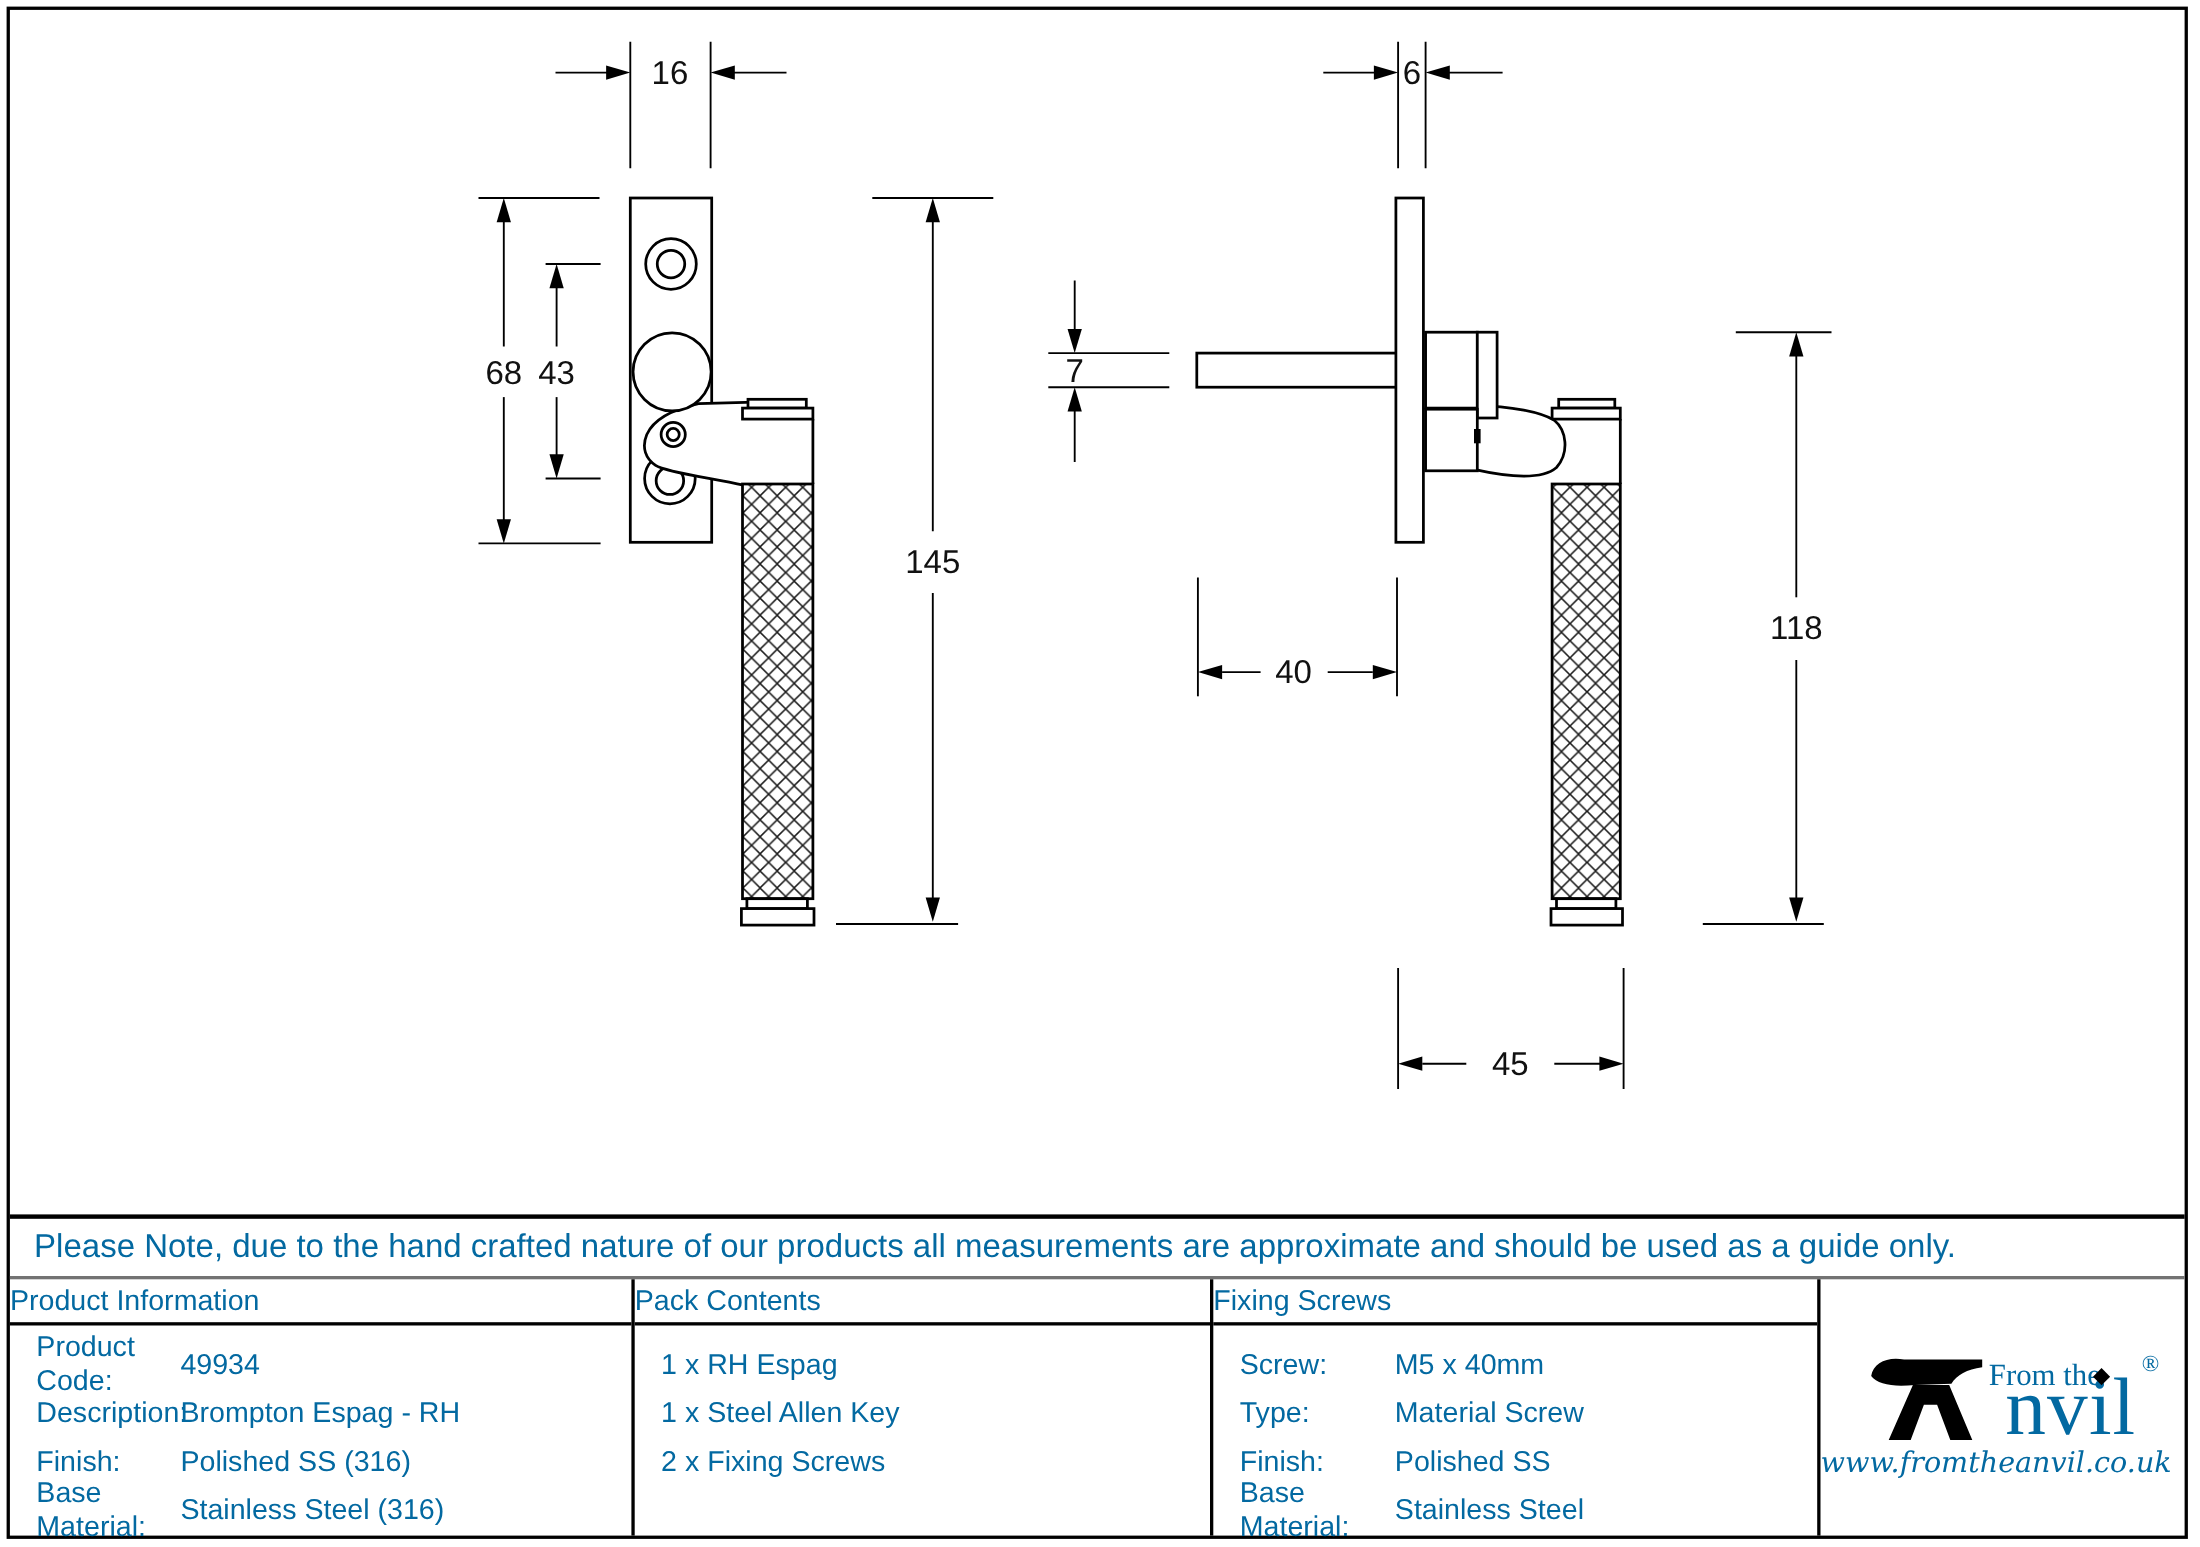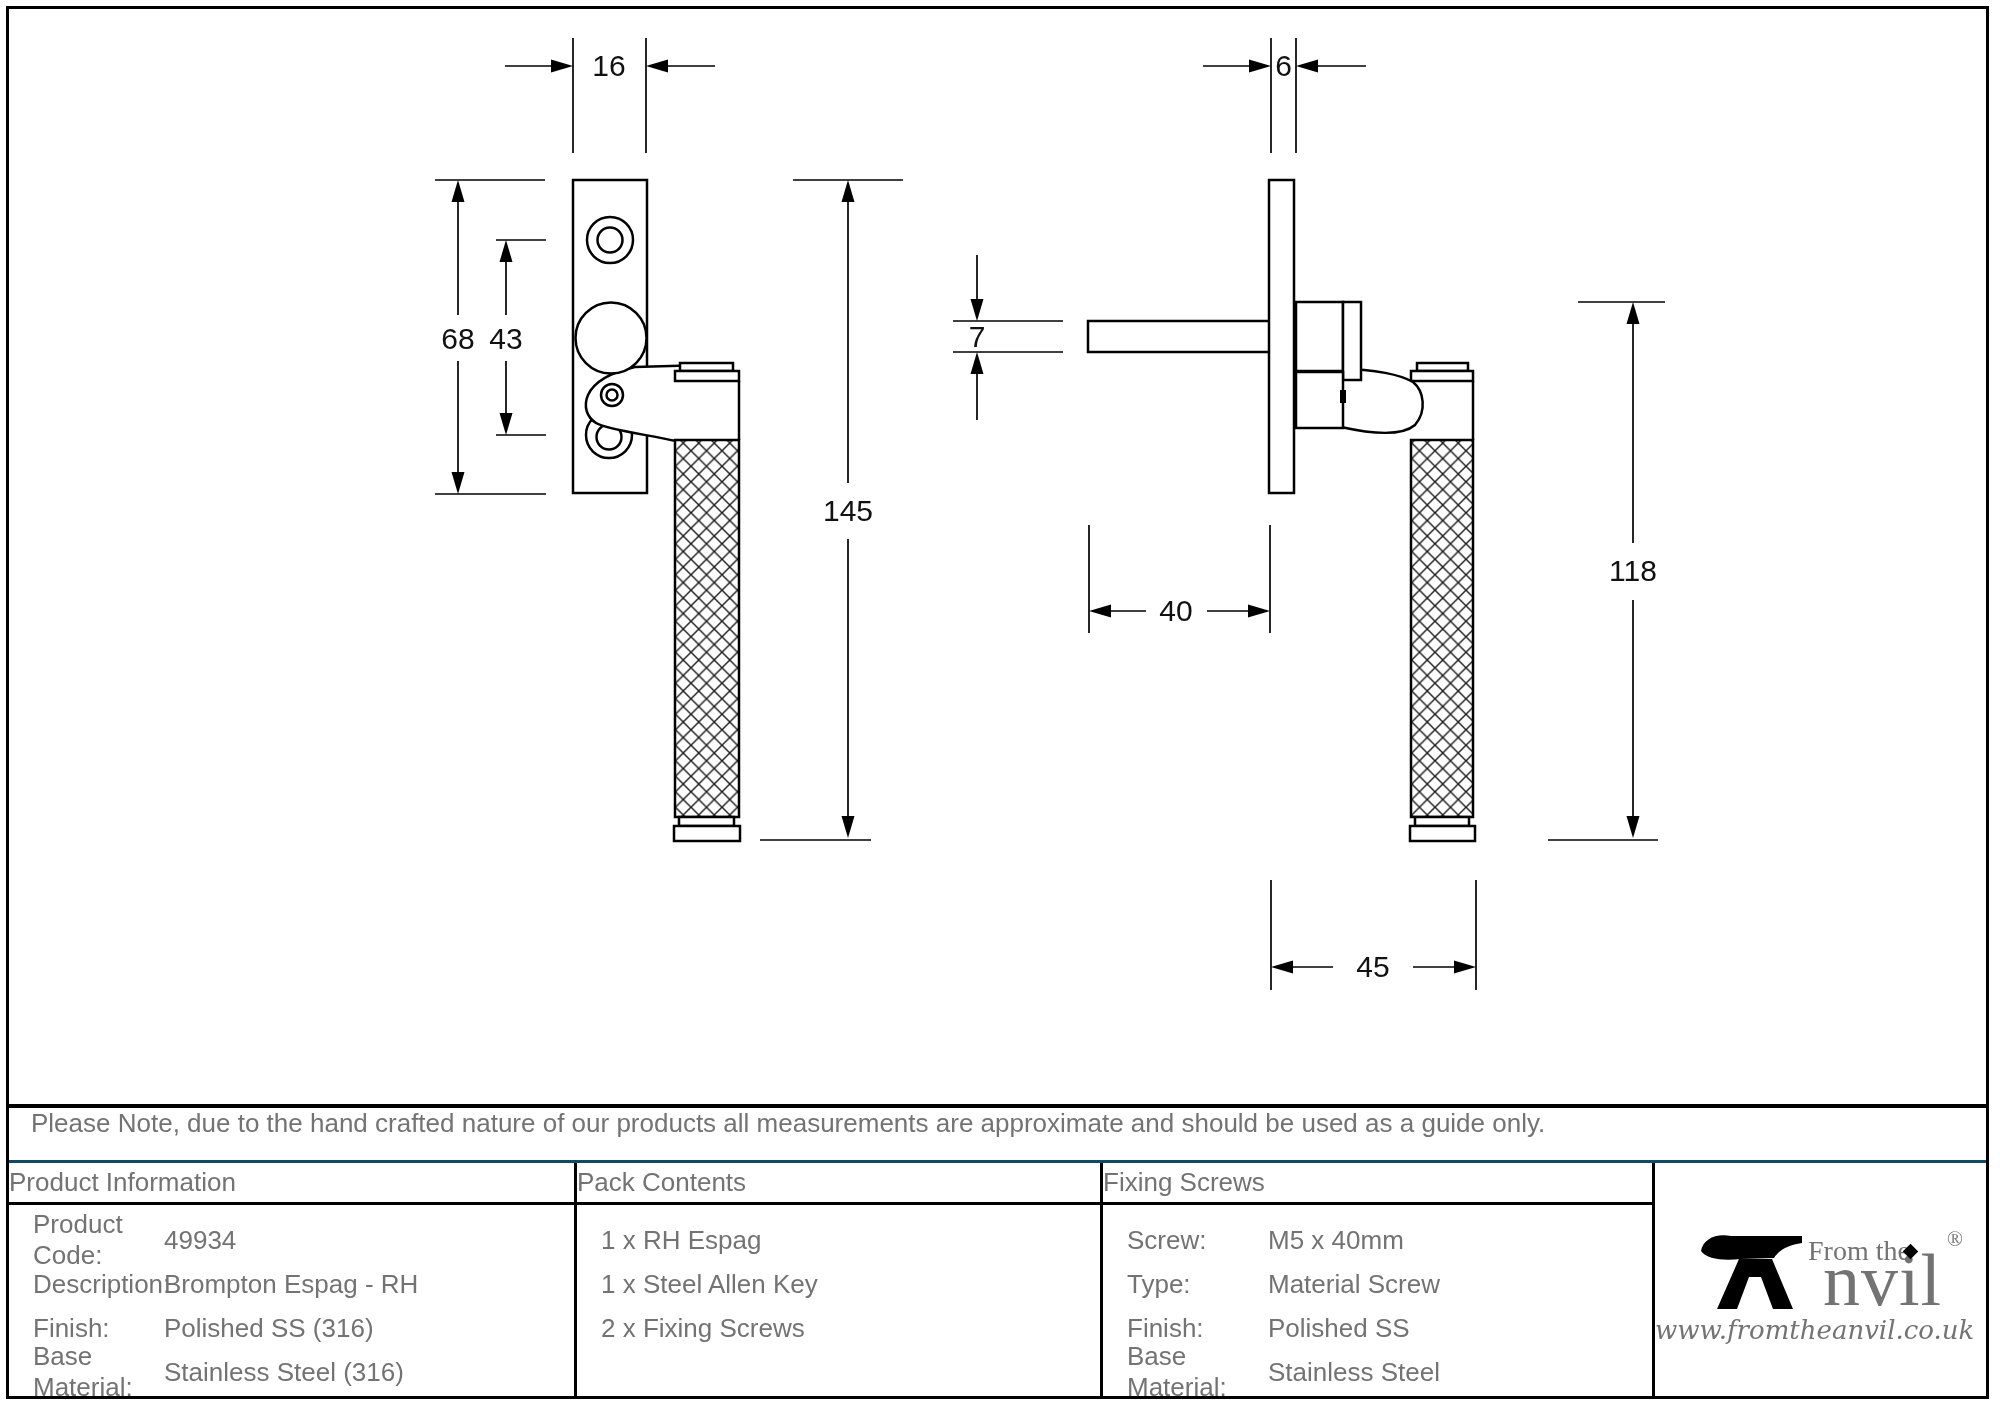--- a/index.html
+++ b/index.html
@@ -1,23 +1,23 @@
 <!DOCTYPE html>
 <html><head>
 <meta charset="utf-8">
 <style>
   html,body{margin:0;padding:0;background:#fff;}
   .page{position:relative;width:1996px;height:1406px;background:#fff;
-        font-family:"Liberation Sans",sans-serif;color:#737373;overflow:hidden;}
+        font-family:"Liberation Sans",sans-serif;color:#0369a1;overflow:hidden;}
   .frame{position:absolute;left:6px;top:6px;right:7px;bottom:7px;border:3px solid #000;
          display:flex;flex-direction:column;}
   .drawing-area{height:1095px;border-bottom:4px solid #000;position:relative;}
   .drawing-area svg{display:block;}
-  .note-bar{height:52px;border-bottom:3px solid #0c4a6e;display:flex;align-items:flex-start;
-            padding-left:22px;font-size:26px;}
+  .note-bar{height:52px;border-bottom:3px solid #737373;display:flex;align-items:center;
+            padding-left:22px;font-size:30px;}
   .spec-table{flex:1;display:flex;flex-direction:row;}
   .col{border-right:3px solid #000;display:flex;flex-direction:column;}
   .col:last-child{border-right:none;}
   .col-product{width:565px;}
   .col-pack{width:523px;}
   .col-fix{width:549px;}
   .col-logo{flex:1;position:relative;}
   .col-head{height:39px;border-bottom:3px solid #000;display:flex;align-items:center;
             font-size:26px;}
   .col-body{flex:1;padding:13px 0 0 24px;font-size:26px;}

